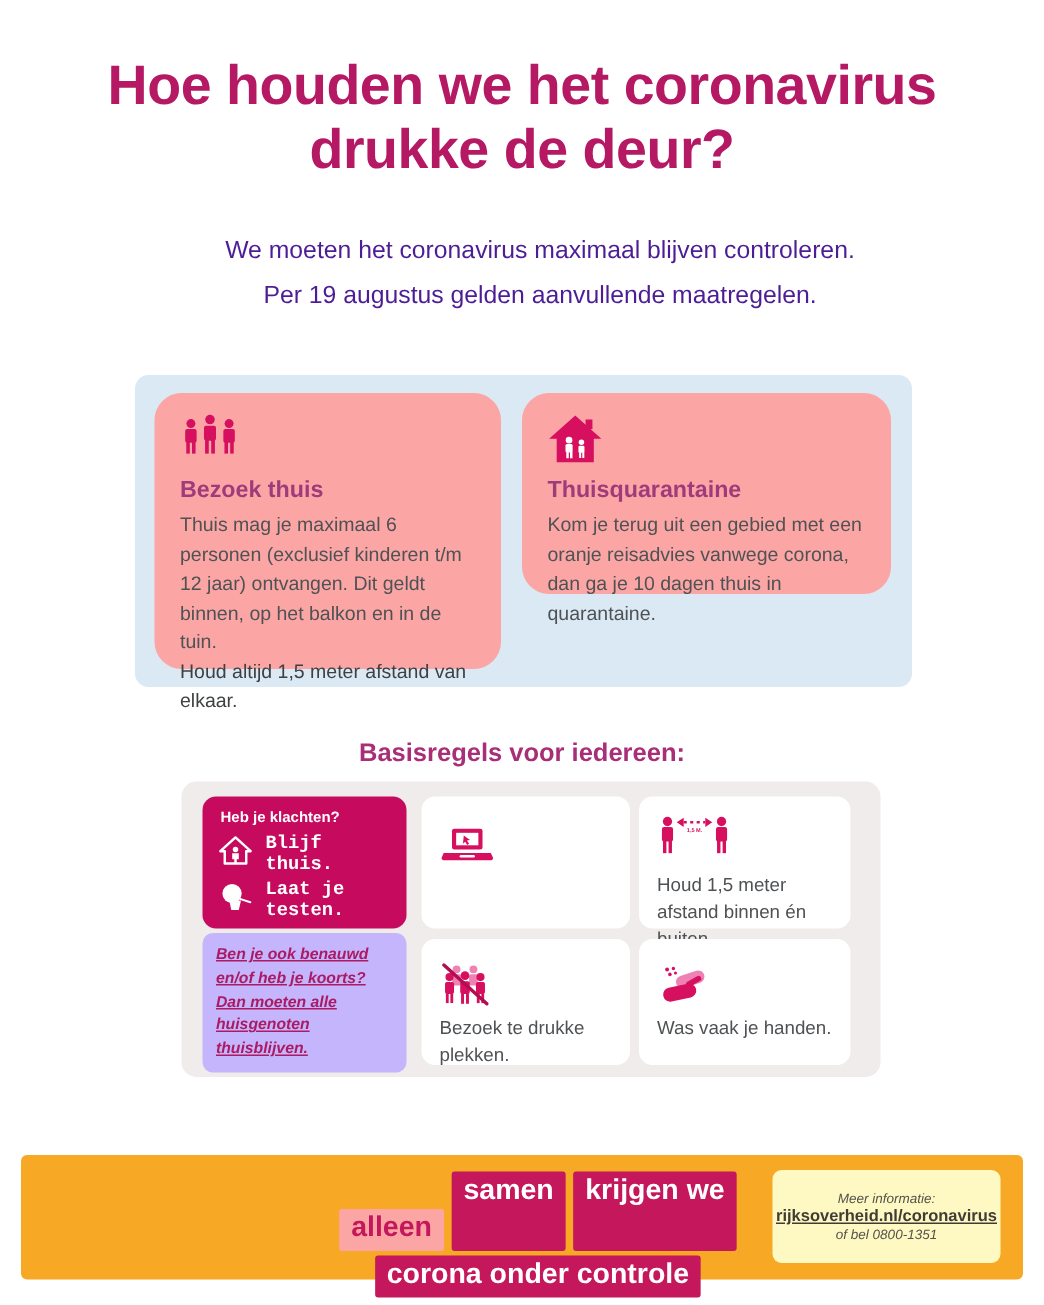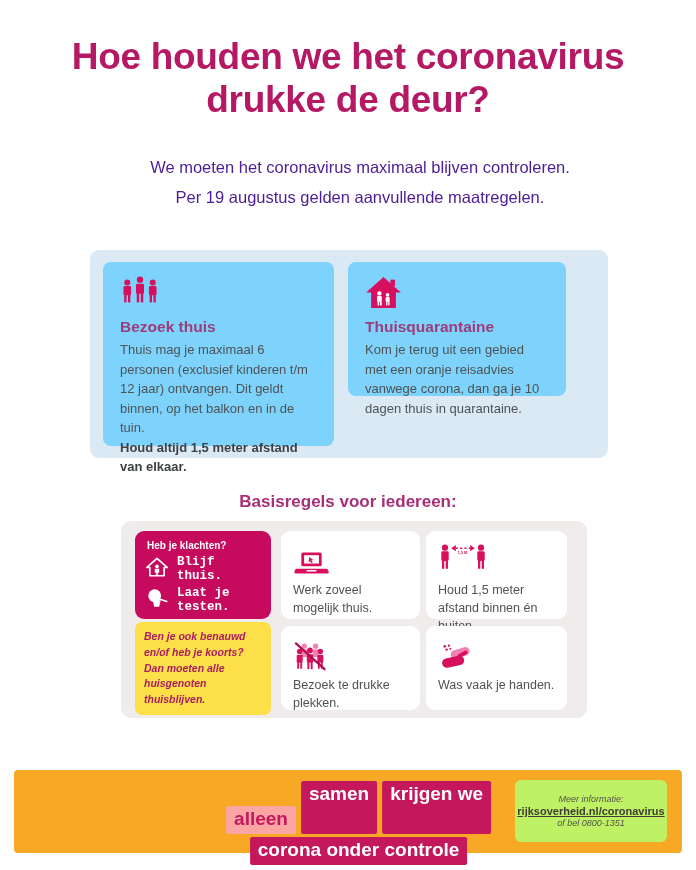--- a/index.html
+++ b/index.html
@@ -8,57 +8,57 @@
     font-family:"Liberation Sans", sans-serif; overflow:hidden;
   }
   
   .header { position:absolute; top:36px; left:0; width:696px; text-align:center; }
   .title { margin:0; font-size:37px; font-weight:bold; color:#b51963; line-height:1.16; letter-spacing:-0.3px; }
   .subtitle { position:absolute; top:153px; left:0; width:696px; text-align:center;
               font-size:16.5px; color:#4c1d95; line-height:1.8;padding-left:12px; }
   
   .blue-panel { position:absolute; left:90px; top:250px; width:518px; height:208px;
                 background:#dbe9f4; border-radius:9px; }
-  .info-card { position:absolute; background:#7dd3fc; border-radius:8px; padding:14px 17px; box-sizing:border-box; }
+  .info-card { position:absolute; background:#fca5a5; border-radius:18px; padding:14px 17px; box-sizing:border-box; }
   .info-card.left  { left:13px;  top:12px; width:231px; height:184px; }
-  .info-card.right { left:258px; top:12px; width:218px; height:134px; }
+  .info-card.right { left:258px; top:12px; width:246px; height:134px; }
   .info-card .icon { height:36px; margin-bottom:6px; }
   .info-card h3 { margin:0 0 4px; font-size:15.5px; font-weight:bold; color:#9d3c7a; }
   .info-card p  { margin:0; font-size:13px; line-height:1.5; color:#4f5254; }
-  .info-card p.bold { font-weight:bold; color:#3e4143; }
+  .info-card p.bold { font-weight:normal; color:#3e4143; }
   
   .basis-heading { position:absolute; top:492px; left:0; width:696px; text-align:center;
                    font-size:17px; font-weight:bold; color:#a82f77; }
   .gray-panel { position:absolute; left:121px; top:521px; width:466px; height:197px;
                 background:#efeceb; border-radius:10px; }
   .klachten-card { position:absolute; left:14px; top:10px; width:136px; height:88px;
                    background:#c60a5e; border-radius:9px; padding:9px 10px; box-sizing:border-box; color:#fff; }
   .klachten-title { margin:0 0 4px 2px; font-size:10px; font-weight:bold; }
   .klachten-row { display:flex; align-items:center; gap:8px; margin-top:3px; }
   .klachten-row .label { font-size:12.5px; font-weight:bold;font-family:Liberation Mono, monospace; }
-  .note { position:absolute; left:14px; top:101px; width:136px; background:#fde047; border-radius:7px;
+  .note { position:absolute; left:14px; top:101px; width:136px; background:#c4b5fd; border-radius:7px;
           padding:7px 9px; box-sizing:border-box; font-size:10.5px; font-style:italic; font-weight:bold;
-          color:#ab1b64; line-height:1.5; }
+          color:#ab1b64; line-height:1.5;text-decoration:underline; }
   .rule-card { position:absolute; background:#fff; border-radius:9px; padding:10px 12px; box-sizing:border-box; }
   .rule-0 { left:160px; top:10px;  width:139px; height:88px; }
   .rule-1 { left:305px; top:10px;  width:141px; height:88px; }
   .rule-2 { left:160px; top:105px; width:139px; height:84px; }
   .rule-3 { left:305px; top:105px; width:141px; height:84px; }
   .rule-card .icon { height:36px; display:flex; align-items:flex-end; margin-bottom:4px; }
   .rule-card p { margin:0; font-size:12.5px; color:#4f5254; line-height:1.45; }
   
   .footer-bar { position:absolute; left:14px; top:770px; width:668px; height:83px;
                 background:#f7a824; border-radius:4px; }
   .slogan { position:absolute; left:50%; top:11px; transform:translateX(-46%);
             display:flex; flex-direction:column; align-items:center; gap:3px; }
   .slogan-line { display:flex; gap:5px; }
   .chip { font-size:19px; font-weight:bold; padding:1px 8px 3px; border-radius:2px; line-height:1.25; }
   .chip.light { background:#fca5a5; color:#c4175c;margin-top:25px; }
   .chip.dark  { background:#c4175c; color:#ffffff; }
-  .info-box { position:absolute; right:15px; top:10px; width:152px; height:62px; background:#bef264;
+  .info-box { position:absolute; right:15px; top:10px; width:152px; height:62px; background:#fef9c3;
               border-radius:6px; display:flex; flex-direction:column; align-items:center;
               justify-content:center; gap:1px; text-align:center; }
   .info-box .small { font-size:9px; font-style:italic; color:#56524a; }
   .info-box .link  { font-size:11px; font-weight:bold; color:#403c35; text-decoration:underline; }
 </style>
 </head>
 <body>
 
 <div class="poster">
 
@@ -158,21 +158,20 @@
         <svg viewBox="0 0 40 28" width="37" height="26">
           <g fill="#d6105f">
             <rect x="9" y="1.5" width="22" height="15" rx="1.8"></rect>
             <rect x="12" y="4.5" width="16" height="9" fill="#ffffff"></rect>
             <path d="M17.5 6.5 l4.5 3.2 -2.2 0.4 1.5 2.3 -1.3 0.8 -1.5 -2.3 -1.6 1.5 z"></path>
             <path d="M3 19 h34 l1.5 3.2 a1.5 1.5 0 0 1 -1.4 2 H3 a1.5 1.5 0 0 1 -1.4 -2 z"></path>
             <rect x="14.5" y="20.4" width="11" height="1.8" rx="0.9" fill="#ffffff"></rect>
           </g>
         </svg>
       </div>
-      <p>Werk zoveel mogelijk thuis.</p>
     </div>
 
     <div class="rule-card rule-1">
       <div class="icon">
         <svg viewBox="0 0 48 34" width="50" height="35">
           <g fill="#d6105f">
             <circle cx="6.5" cy="5.5" r="3"></circle>
               <rect x="2.9" y="9" width="7.2" height="9.5" rx="1.4"></rect>
             <rect x="3.6" y="17.6" width="2.2" height="8.4"></rect>
               <rect x="7.2" y="17.6" width="2.2" height="8.4"></rect>

